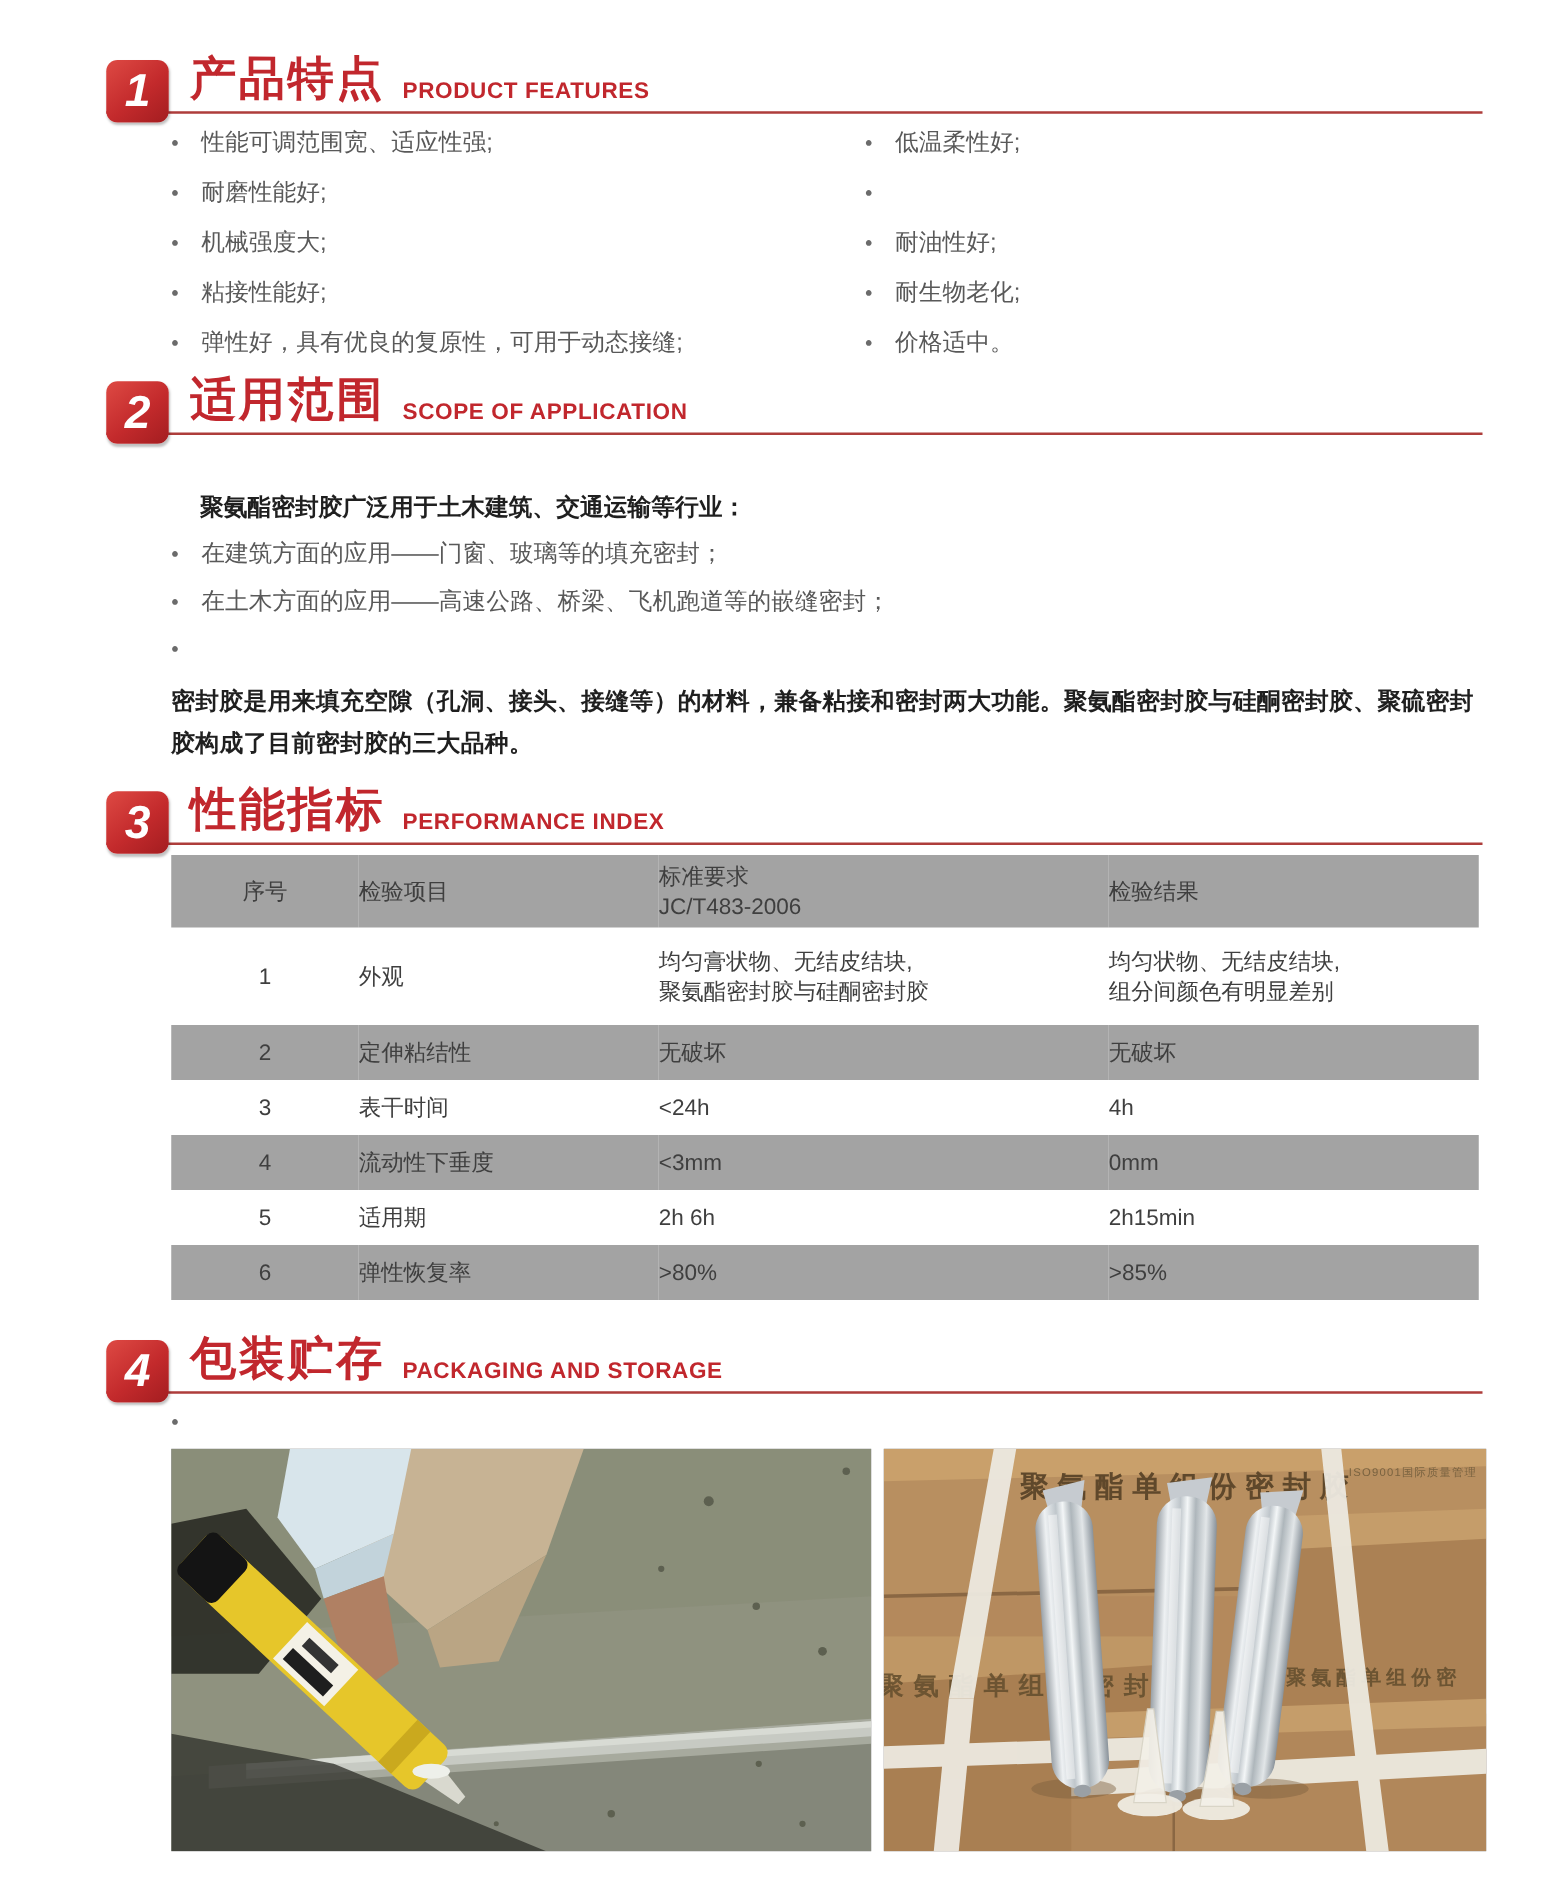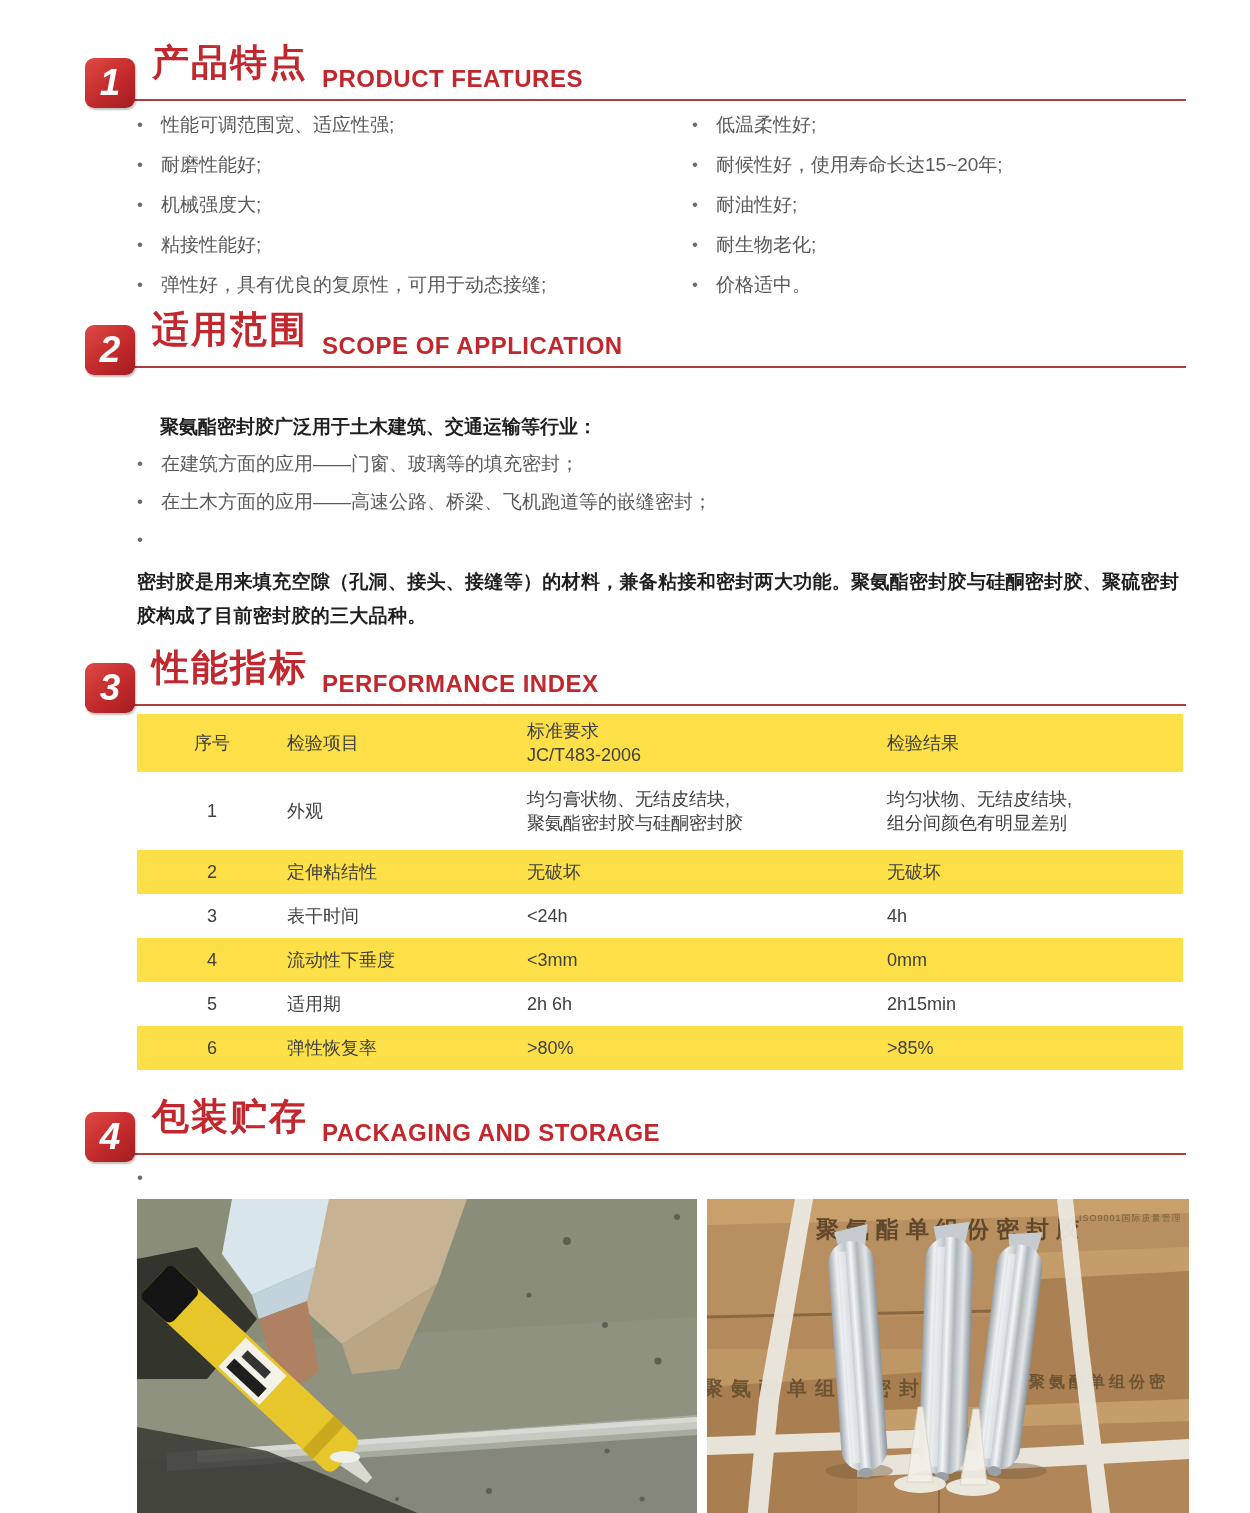--- a/index.html
+++ b/index.html
@@ -22,25 +22,25 @@
     width:50px;height:50px;border-radius:9px;
     background:linear-gradient(140deg,#da4540 8%,#c32a2c 55%,#a31d20 100%);
     color:#fff;font-weight:bold;font-style:italic;
     font-size:37px;line-height:50px;text-align:center;
     margin-bottom:-9px;
     box-shadow:1px 2px 2px rgba(0,0,0,.25);
     flex:0 0 auto;
   }
   .sec-title{
     font-size:37px;font-weight:bold;color:#c1272d;
-    margin-left:17px;line-height:1;padding-bottom:18px;
+    margin-left:17px;line-height:1;padding-bottom:8px;
     letter-spacing:2px;
   }
   .sec-sub{
-    font-size:24px;font-weight:bold;color:#c1272d;
+    font-size:18px;font-weight:bold;color:#c1272d;
     margin-left:14px;line-height:1;padding-bottom:8px;
     letter-spacing:.5px;white-space:nowrap;
   }
 
   
   .features{display:flex;margin:4px 0 0 137px;}
   .feat-col{list-style:none;margin:0;padding:0;}
   .feat-col.left{width:555px;}
   .feat-col.right{width:520px;}
   .b-item{display:flex;align-items:flex-start;font-size:19px;line-height:40px;color:#595959;}
@@ -56,21 +56,21 @@
   .perf-table{
     margin:8px 0 0 137px;width:1046px;
     border-collapse:collapse;font-size:18px;color:#3f3f3f;
     table-layout:fixed;
   }
   .perf-table td,.perf-table th{font-weight:normal;text-align:left;vertical-align:middle;padding:0;}
   .c-no{width:150px;text-align:center !important;}
   .c-item{width:240px;}
   .c-std{width:360px;}
   .c-res{width:296px;}
-  .row-gray{background:#fde047;}
+  .row-gray{background:#a3a3a3;}
   .r-head td{height:58px;}
   .r-tall td{height:78px;}
   .r-std td{height:44px;}
   .cell-2l{line-height:24px;}
 
   
   .pack-note-row{display:flex;margin:10px 0 0 137px;font-size:19px;line-height:26px;color:#595959;}
   .photos{display:flex;gap:10px;margin:8px 0 0 137px;}
   .photo{height:322px;overflow:hidden;background:#888;flex:0 0 auto;}
   .photo.left{width:560px;}
@@ -111,21 +111,20 @@
           <span>弹性好，具有优良的复原性，可用于动态接缝;</span>
         </li>
     </ul>
     <ul class="feat-col right">
       <li class="b-item">
           <span class="b-dot">•</span>
           <span>低温柔性好;</span>
         </li>
       <li class="b-item">
           <span class="b-dot">•</span>
-          <span>耐候性好，使用寿命长达15~20年;</span>
         </li>
       <li class="b-item">
           <span class="b-dot">•</span>
           <span>耐油性好;</span>
         </li>
       <li class="b-item">
           <span class="b-dot">•</span>
           <span>耐生物老化;</span>
         </li>
       <li class="b-item">

